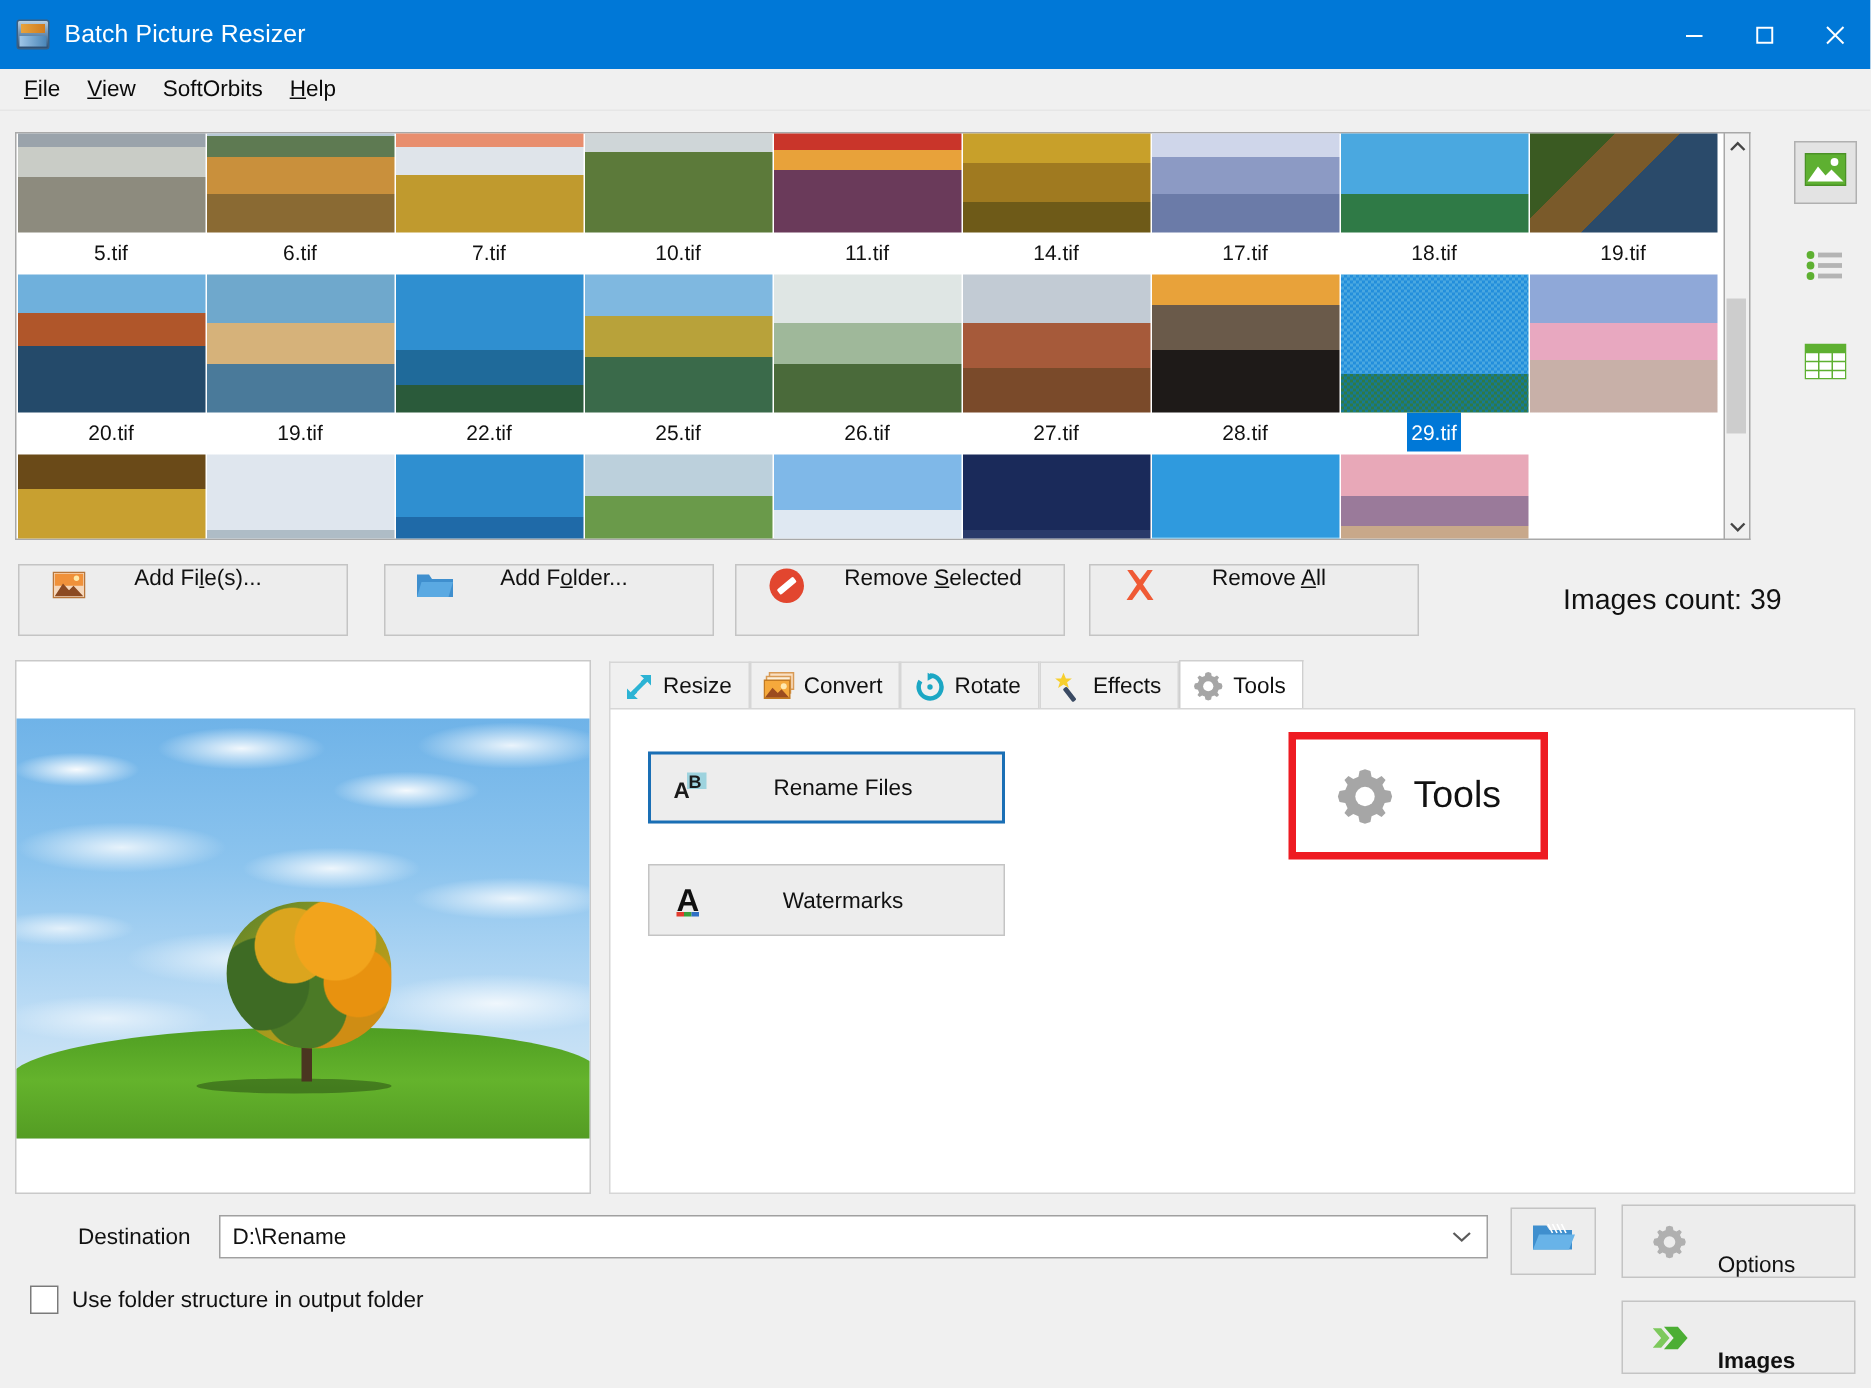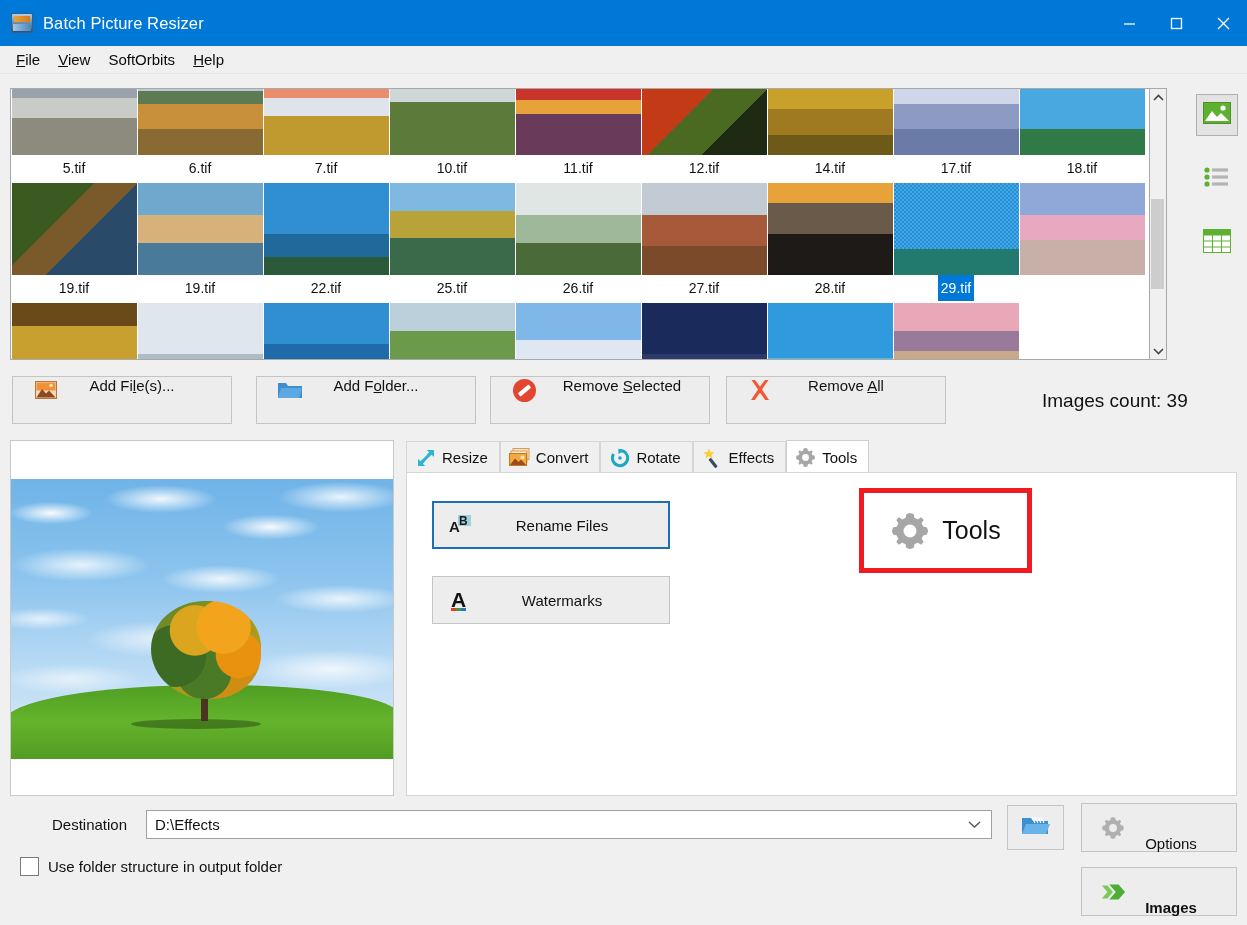--- a/index.html
+++ b/index.html
@@ -308,38 +308,38 @@
         </div>
         <div class="thumb-cell">
           <div class="thumb-img" style="background: linear-gradient(rgb(138, 122, 106) 0px, rgb(138, 122, 106) 22%, rgb(207, 214, 216) 22%, rgb(207, 214, 216) 42%, rgb(92, 122, 58) 42%, rgb(92, 122, 58) 100%);"></div>
           <div class="thumb-label">10.tif</div>
         </div>
         <div class="thumb-cell">
           <div class="thumb-img" style="background: linear-gradient(rgb(201, 53, 42) 0px, rgb(201, 53, 42) 40%, rgb(232, 162, 58) 40%, rgb(232, 162, 58) 55%, rgb(106, 58, 90) 55%, rgb(106, 58, 90) 100%);"></div>
           <div class="thumb-label">11.tif</div>
         </div>
         <div class="thumb-cell">
-          <div class="thumb-img" style="background: linear-gradient(135deg, rgb(195, 58, 22) 0px, rgb(195, 58, 22) 45%, rgb(74, 106, 34) 45%, rgb(74, 106, 34) 70%, rgb(30, 42, 20) 70%, rgb(30, 42, 20) 100%);"></div>
-          <div class="thumb-label">12.tif</div>
-        </div>
-        <div class="thumb-cell">
           <div class="thumb-img" style="background: linear-gradient(rgb(200, 160, 42) 0px, rgb(200, 160, 42) 50%, rgb(160, 122, 32) 50%, rgb(160, 122, 32) 78%, rgb(110, 90, 24) 78%, rgb(110, 90, 24) 100%);"></div>
           <div class="thumb-label">14.tif</div>
         </div>
         <div class="thumb-cell">
           <div class="thumb-img" style="background: linear-gradient(rgb(207, 214, 234) 0px, rgb(207, 214, 234) 45%, rgb(140, 154, 196) 45%, rgb(140, 154, 196) 72%, rgb(107, 123, 168) 72%, rgb(107, 123, 168) 100%);"></div>
           <div class="thumb-label">17.tif</div>
         </div>
         <div class="thumb-cell">
           <div class="thumb-img" style="background: linear-gradient(rgb(74, 168, 224) 0px, rgb(74, 168, 224) 72%, rgb(47, 122, 70) 72%, rgb(47, 122, 70) 100%);"></div>
           <div class="thumb-label">18.tif</div>
         </div>
         <div class="thumb-cell">
           <div class="thumb-img" style="background: linear-gradient(135deg, rgb(58, 90, 34) 0px, rgb(58, 90, 34) 38%, rgb(122, 90, 42) 38%, rgb(122, 90, 42) 58%, rgb(42, 74, 106) 58%, rgb(42, 74, 106) 100%);"></div>
           <div class="thumb-label">19.tif</div>
+        </div>
+        <div class="thumb-cell">
+          <div class="thumb-img" style="background: linear-gradient(rgb(111, 176, 220) 0px, rgb(111, 176, 220) 28%, rgb(176, 86, 42) 28%, rgb(176, 86, 42) 52%, rgb(36, 74, 106) 52%, rgb(36, 74, 106) 100%);"></div>
+          <div class="thumb-label">20.tif</div>
         </div>
         <div class="thumb-cell">
           <div class="thumb-img" style="background: linear-gradient(rgb(111, 168, 204) 0px, rgb(111, 168, 204) 35%, rgb(214, 178, 122) 35%, rgb(214, 178, 122) 65%, rgb(74, 122, 154) 65%, rgb(74, 122, 154) 100%);"></div>
           <div class="thumb-label">19.tif</div>
         </div>
         <div class="thumb-cell">
           <div class="thumb-img" style="background: linear-gradient(rgb(47, 143, 208) 0px, rgb(47, 143, 208) 55%, rgb(31, 106, 154) 55%, rgb(31, 106, 154) 80%, rgb(42, 90, 58) 80%, rgb(42, 90, 58) 100%);"></div>
           <div class="thumb-label">22.tif</div>
         </div>
         <div class="thumb-cell">
@@ -579,21 +579,21 @@
     <svg width="40" height="40" viewBox="0 0 21 21">
       <path d="M10.5,1 L12.4,1.6 L12.8,3.6 L14.6,4.4 L16.3,3.3 L17.7,4.7 L16.6,6.4 L17.4,8.2 L19.4,8.6 L20,10.5 L19.4,12.4 L17.4,12.8 L16.6,14.6 L17.7,16.3 L16.3,17.7 L14.6,16.6 L12.8,17.4 L12.4,19.4 L10.5,20 L8.6,19.4 L8.2,17.4 L6.4,16.6 L4.7,17.7 L3.3,16.3 L4.4,14.6 L3.6,12.8 L1.6,12.4 L1,10.5 L1.6,8.6 L3.6,8.2 L4.4,6.4 L3.3,4.7 L4.7,3.3 L6.4,4.4 L8.2,3.6 L8.6,1.6 Z" fill="#a6a6a6"></path>
       <circle cx="10.5" cy="10.5" r="3.4" fill="#ffffff"></circle>
     </svg>
   </span>
   <span class="cl">Tools</span>
 </div>
 
 <div class="dest-label">Destination</div>
 <div class="dest-combo">
-  <span class="cv" title="Output folder">D:\Effects</span>
+  <span class="cv" title="Output folder">D:\Rename</span>
   <span class="ca">
     <svg width="13" height="9" viewBox="0 0 13 9">
         <polyline points="1,2 6.5,7 12,2" fill="none" stroke="#5a5a5a" stroke-width="1.5"></polyline>
       </svg>
   </span>
 </div>
 
 <div class="chkrow">
   <span class="chkbox"></span>
   <span class="chklabel">Use folder structure in output folder</span>

